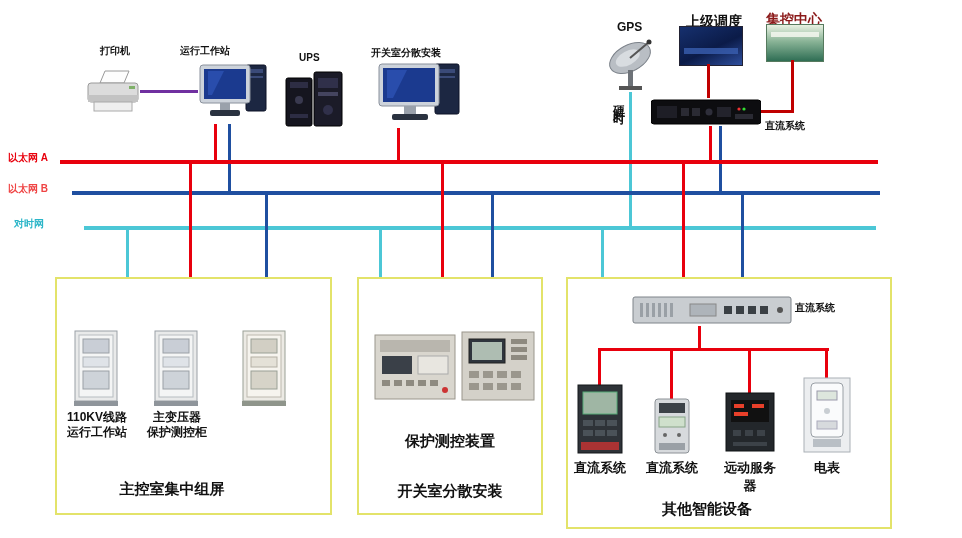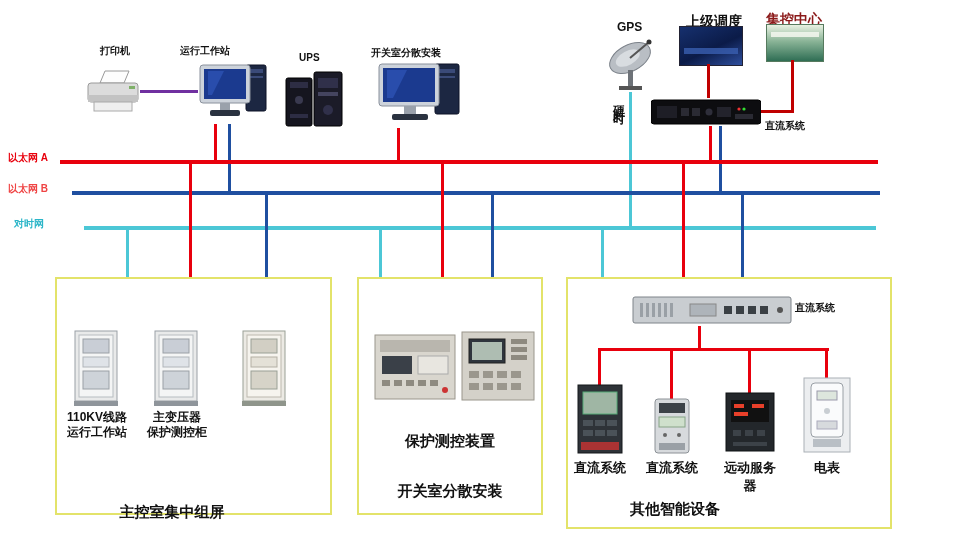--- a/index.html
+++ b/index.html
@@ -180,21 +180,21 @@
       <rect x="9" y="27" width="26" height="10" fill="#e4e1d7" stroke="#b3afa4"></rect>
       <rect x="9" y="41" width="26" height="18" fill="#d6d3c8" stroke="#9aa096"></rect>
       <rect x="0" y="71" width="44" height="5" fill="#8f958b"></rect>
     </svg>
   </div>
 
   <div class="ctr pre f12" style="left:51px;top:410px;width:92px">110KV线路
 运行工作站</div>
   <div class="ctr pre f12" style="left:131px;top:410px;width:92px">主变压器
 保护测控柜</div>
-  <div class="ctr f15" style="left:55px;top:503px;width:234px">主控室集中组屏</div>
+  <div class="ctr f15" style="left:55px;top:480px;width:234px">主控室集中组屏</div>
 
   <div class="ybox" style="left:357px;top:277px;width:186px;height:238px"></div>
 
   <div class="abs" style="left:374px;top:334px">
     <svg width="82" height="66" viewBox="0 0 82 66">
       <rect x="1" y="1" width="80" height="64" fill="#d9d6ce" stroke="#9a968c"></rect>
       <rect x="6" y="6" width="70" height="12" fill="#b9b6ae"></rect>
       <rect x="8" y="22" width="30" height="18" fill="#3a4048"></rect>
       <rect x="44" y="22" width="30" height="18" fill="#e8e6e0" stroke="#aaa"></rect>
       <g fill="#8e8a80">
@@ -315,15 +315,15 @@
       <circle cx="24" cy="34" r="3" fill="#c9ced3"></circle>
       <rect x="14" y="44" width="20" height="8" fill="#d7dadd" stroke="#aab"></rect>
       <rect x="10" y="62" width="28" height="8" fill="#b9bfc5"></rect>
     </svg>
   </div>
 
   <div class="ctr f13" style="left:568px;top:459px;width:64px">直流系统</div>
   <div class="ctr f13" style="left:640px;top:459px;width:64px">直流系统</div>
   <div class="ctr f13" style="left:718px;top:459px;width:64px">远动服务器</div>
   <div class="ctr f13" style="left:797px;top:459px;width:60px">电表</div>
-  <div class="ctr f15" style="left:534px;top:500px;width:282px">其他智能设备</div>
+  <div class="ctr f15" style="left:566px;top:500px;width:282px">其他智能设备</div>
 
 </div>
 
 </body></html>

